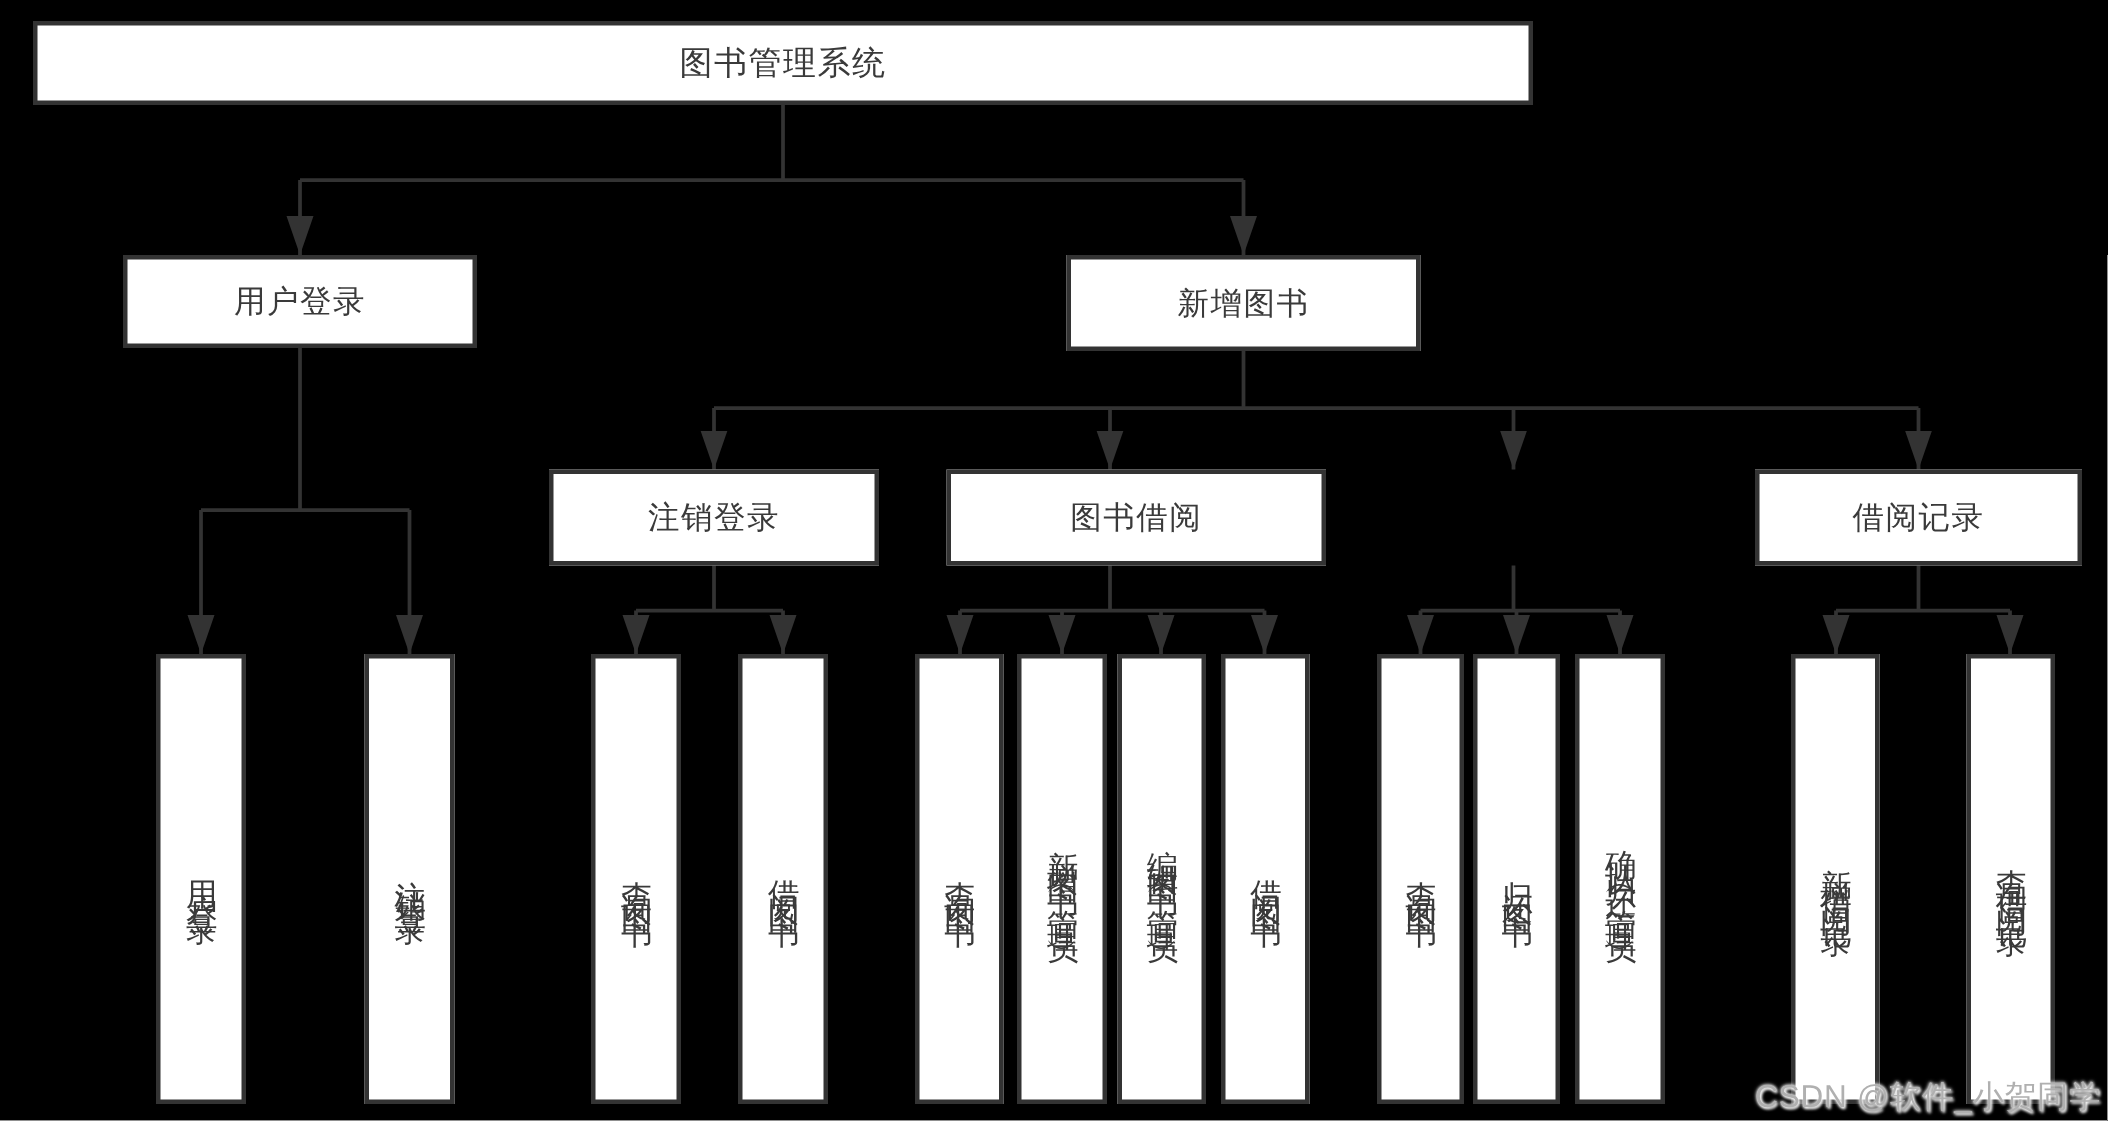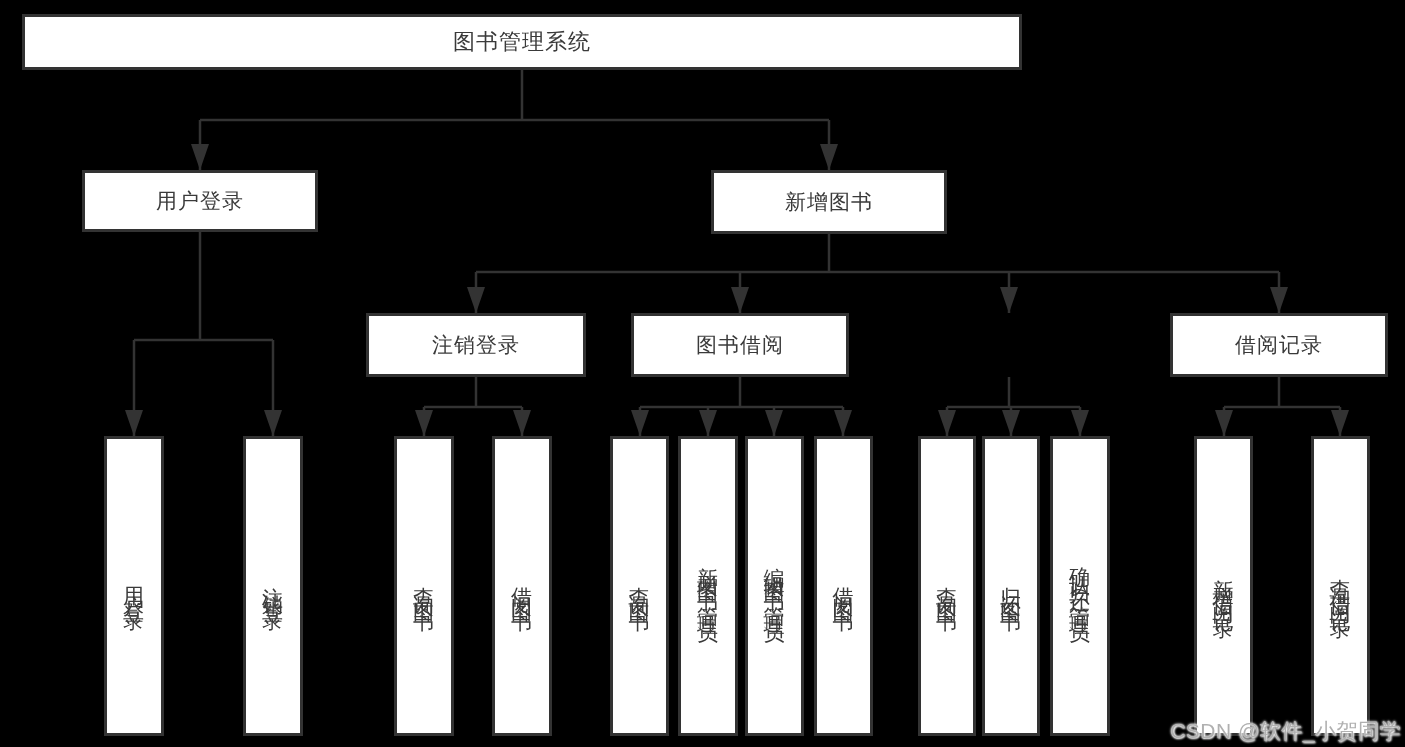--- a/index.html
+++ b/index.html
@@ -116,21 +116,21 @@
   <div class="node" style="left:82px; top:170px; width:236px; height:62px;">
     <span class="hlabel">用户登录</span>
   </div>
   <div class="node" style="left:711px; top:170px; width:236px; height:64px;">
     <span class="hlabel">新增图书</span>
   </div>
 
   <div class="node" style="left:366px; top:313px; width:220px; height:64px;">
     <span class="hlabel">注销登录</span>
   </div>
-  <div class="node" style="left:631px; top:313px; width:218px; height:64px;">
+  <div class="node" style="left:631px; top:313px; width:253px; height:64px;">
     <span class="hlabel">图书借阅</span>
   </div>
   <div class="node" style="left:1170px; top:313px; width:218px; height:64px;">
     <span class="hlabel">借阅记录</span>
   </div>
 
   <div class="node leaf" style="left:104px; top:436px; width:60px; height:300px;">
     <span class="vlabel">用户登录</span>
   </div>
   <div class="node leaf" style="left:243px; top:436px; width:60px; height:300px;">

